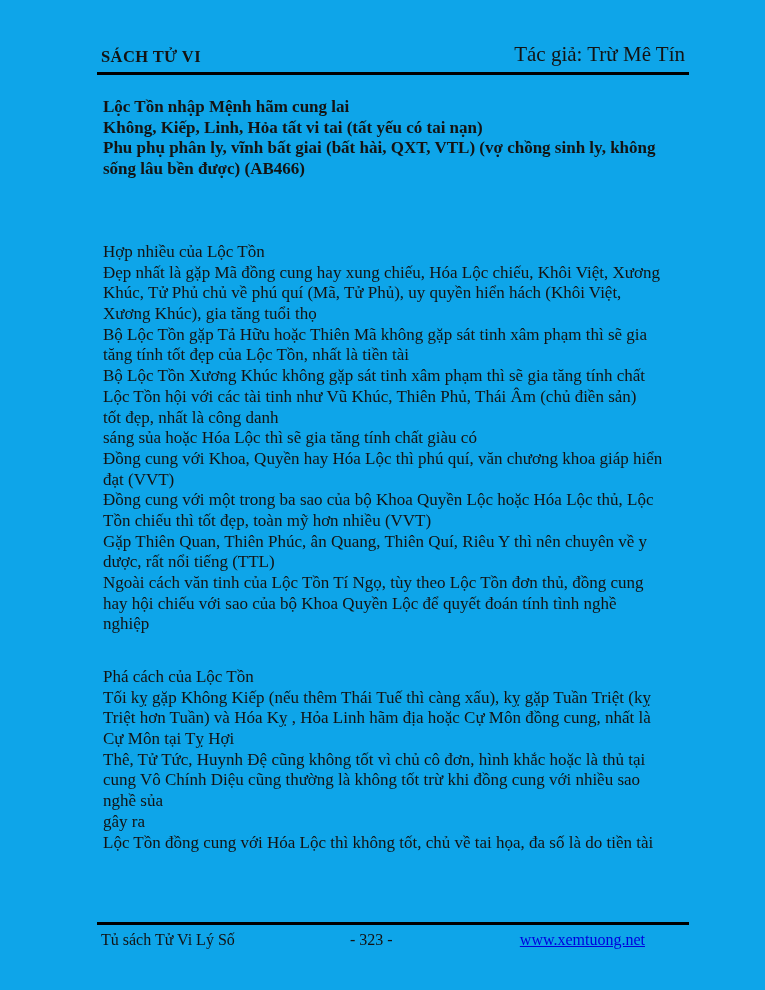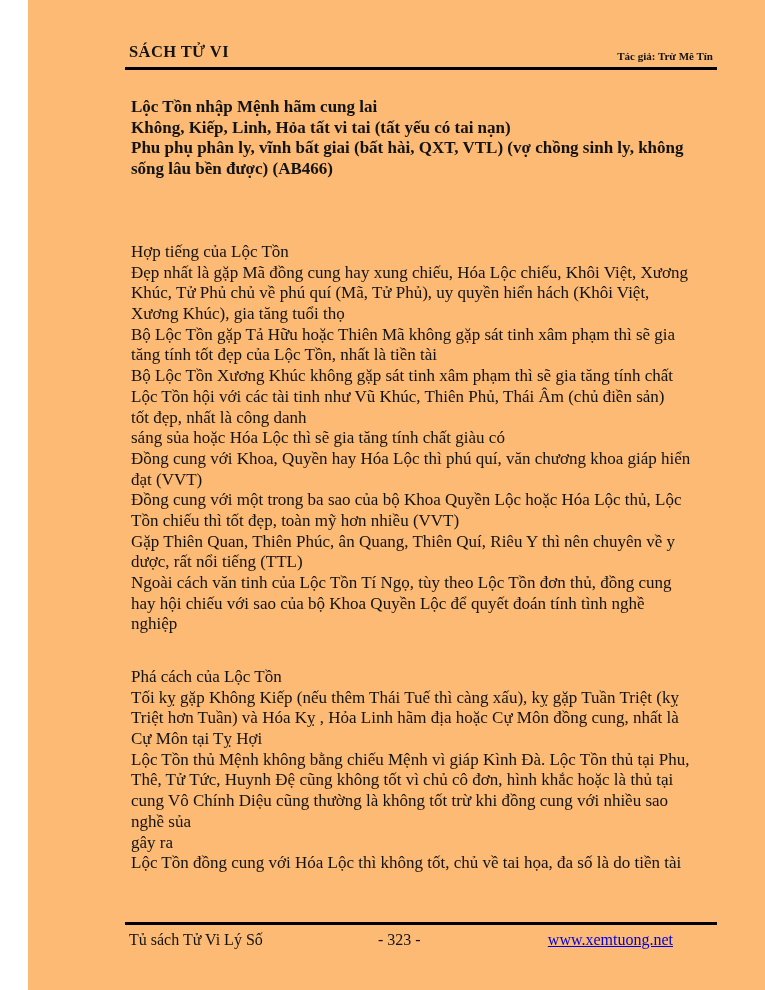--- a/index.html
+++ b/index.html
@@ -2,30 +2,30 @@
 <html><head>
 <meta charset="utf-8">
 <style>
   * { margin:0; padding:0; box-sizing:border-box; }
   html,body { background:#ffffff; }
   body {
     width:765px; height:990px; position:relative; overflow:hidden;
     font-family:"Liberation Serif","DejaVu Serif",serif;
     color:#131313;
   }
-  .page { position:absolute; inset:0; background:#fdba74;margin-left:28px; }
+  .page { position:absolute; inset:0; background:#0ea5e9; }
 
   .header {
     position:absolute; left:97px; top:42px; width:592px;
     display:flex; justify-content:space-between; align-items:flex-end;
     padding:0 4px 5px 4px;
     border-bottom:3px solid #000;
   }
   .book-title { font-weight:bold; font-size:16.5px; letter-spacing:0.4px; }
-  .author { font-size:11px;font-weight:bold; }
+  .author { font-size:21px; }
 
   .section {
     position:absolute; left:103px;
     font-size:17px; line-height:20.7px; white-space:nowrap;
   }
   .s1 { top:97px;font-weight:bold; }
   .s2 { top:242px; }
   .s3 { top:667px; }
   .line { height:20.7px; }
 
@@ -56,21 +56,21 @@
       <div class="line">Không, Kiếp, Linh, Hỏa tất vi tai (tất yếu có tai nạn)</div>
 
 
       <div class="line">Phu phụ phân ly, vĩnh bất giai (bất hài, QXT, VTL) (vợ chồng sinh ly, không</div>
 
       <div class="line">sống lâu bền được) (AB466)</div>
     </div>
 
   <div class="section s2">
 
-      <div class="line">Hợp tiếng của Lộc Tồn</div>
+      <div class="line">Hợp nhiều của Lộc Tồn</div>
 
       <div class="line">Đẹp nhất là gặp Mã đồng cung hay xung chiếu, Hóa Lộc chiếu, Khôi Việt, Xương</div>
 
       <div class="line">Khúc, Tử Phủ chủ về phú quí (Mã, Tử Phủ), uy quyền hiển hách (Khôi Việt,</div>
 
       <div class="line">Xương Khúc), gia tăng tuổi thọ</div>
 
       <div class="line">Bộ Lộc Tồn gặp Tả Hữu hoặc Thiên Mã không gặp sát tinh xâm phạm thì sẽ gia</div>
 
       <div class="line">tăng tính tốt đẹp của Lộc Tồn, nhất là tiền tài</div>
@@ -105,21 +105,20 @@
   <div class="section s3">
 
       <div class="line">Phá cách của Lộc Tồn</div>
 
       <div class="line">Tối kỵ gặp Không Kiếp (nếu thêm Thái Tuế thì càng xấu), kỵ gặp Tuần Triệt (kỵ</div>
 
       <div class="line">Triệt hơn Tuần) và Hóa Kỵ , Hỏa Linh hãm địa hoặc Cự Môn đồng cung, nhất là</div>
 
       <div class="line">Cự Môn tại Tỵ Hợi</div>
 
-      <div class="line">Lộc Tồn thủ Mệnh không bằng chiếu Mệnh vì giáp Kình Đà. Lộc Tồn thủ tại Phu,</div>
 
       <div class="line">Thê, Tử Tức, Huynh Đệ cũng không tốt vì chủ cô đơn, hình khắc hoặc là thủ tại</div>
 
       <div class="line">cung Vô Chính Diệu cũng thường là không tốt trừ khi đồng cung với nhiều sao</div>
 
       <div class="line">nghề sủa</div>
 
       <div class="line">gây ra</div>
 
       <div class="line">Lộc Tồn đồng cung với Hóa Lộc thì không tốt, chủ về tai họa, đa số là do tiền tài</div>

